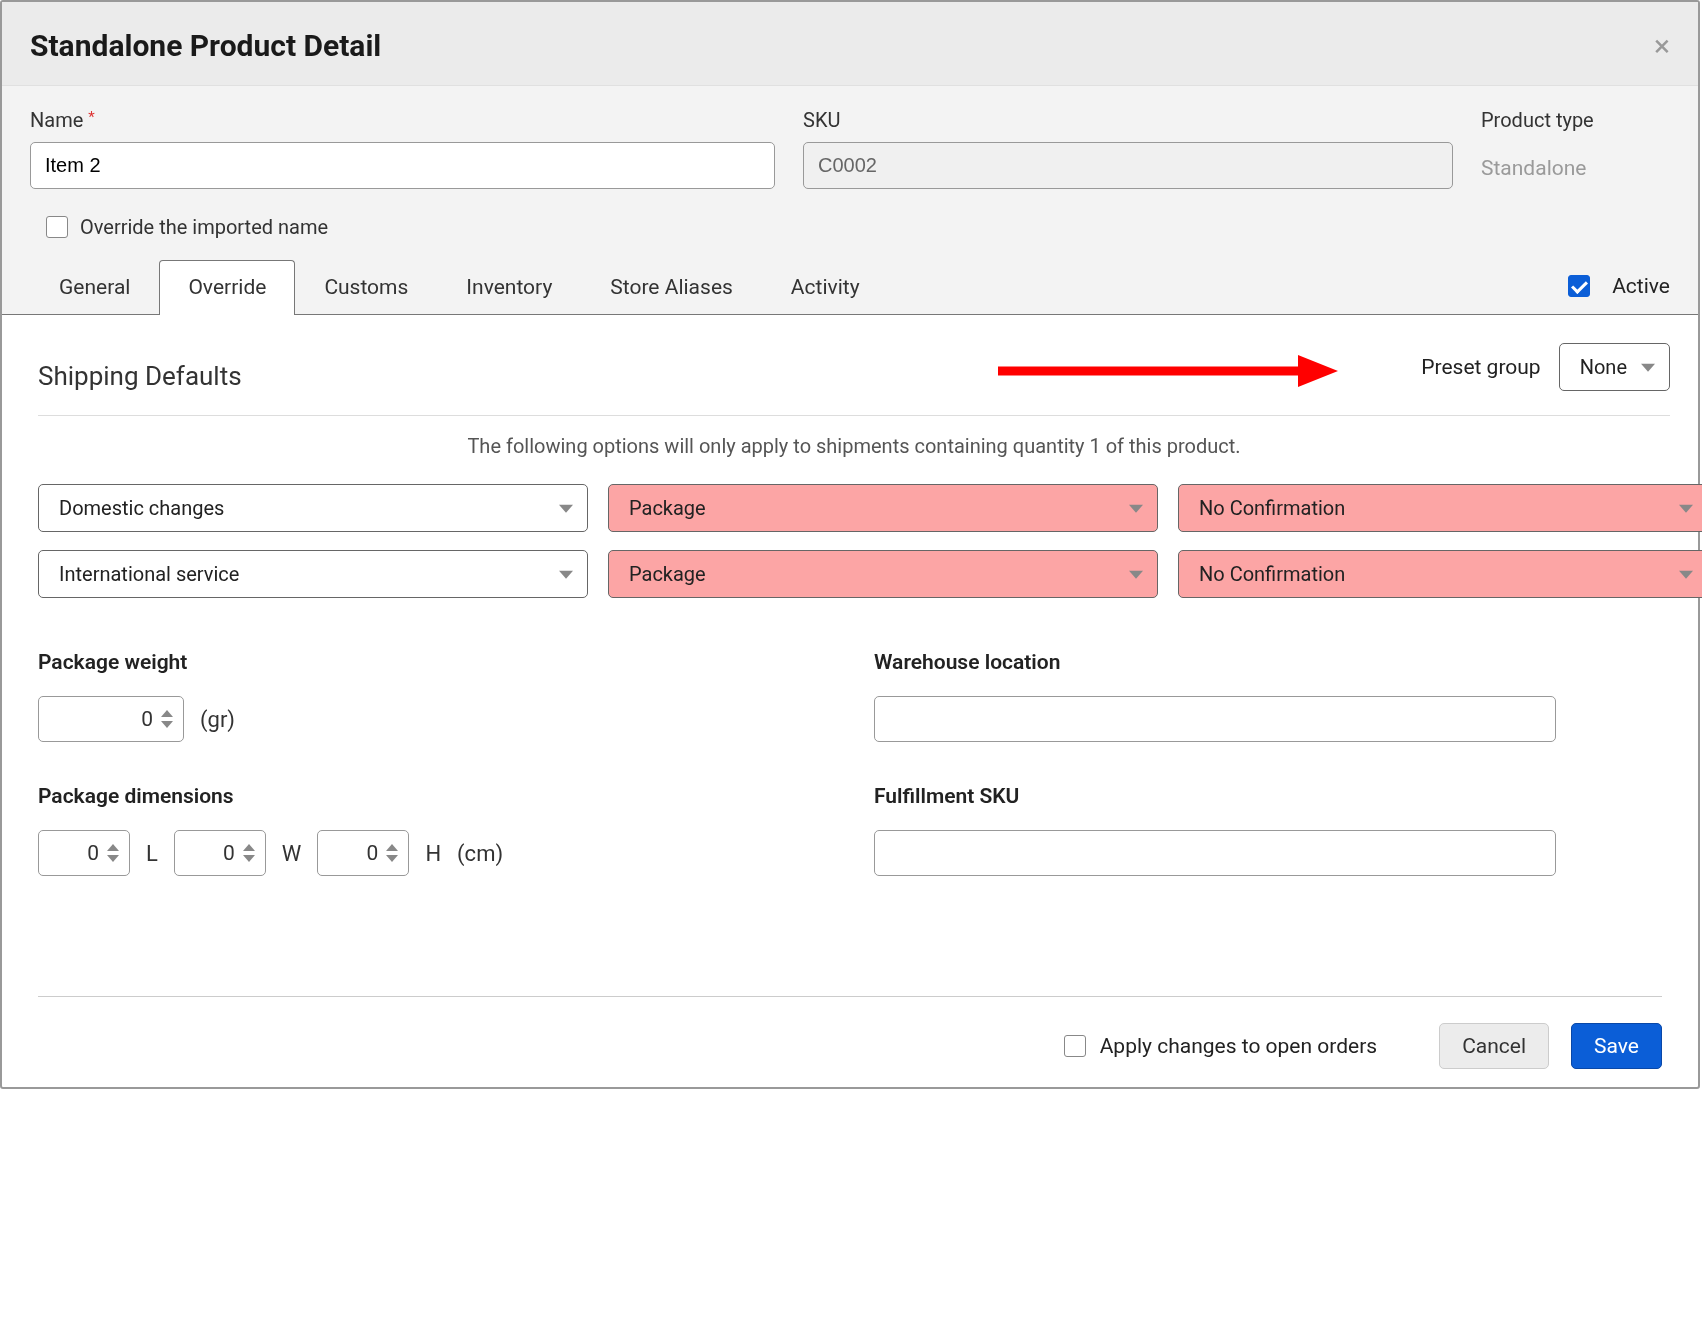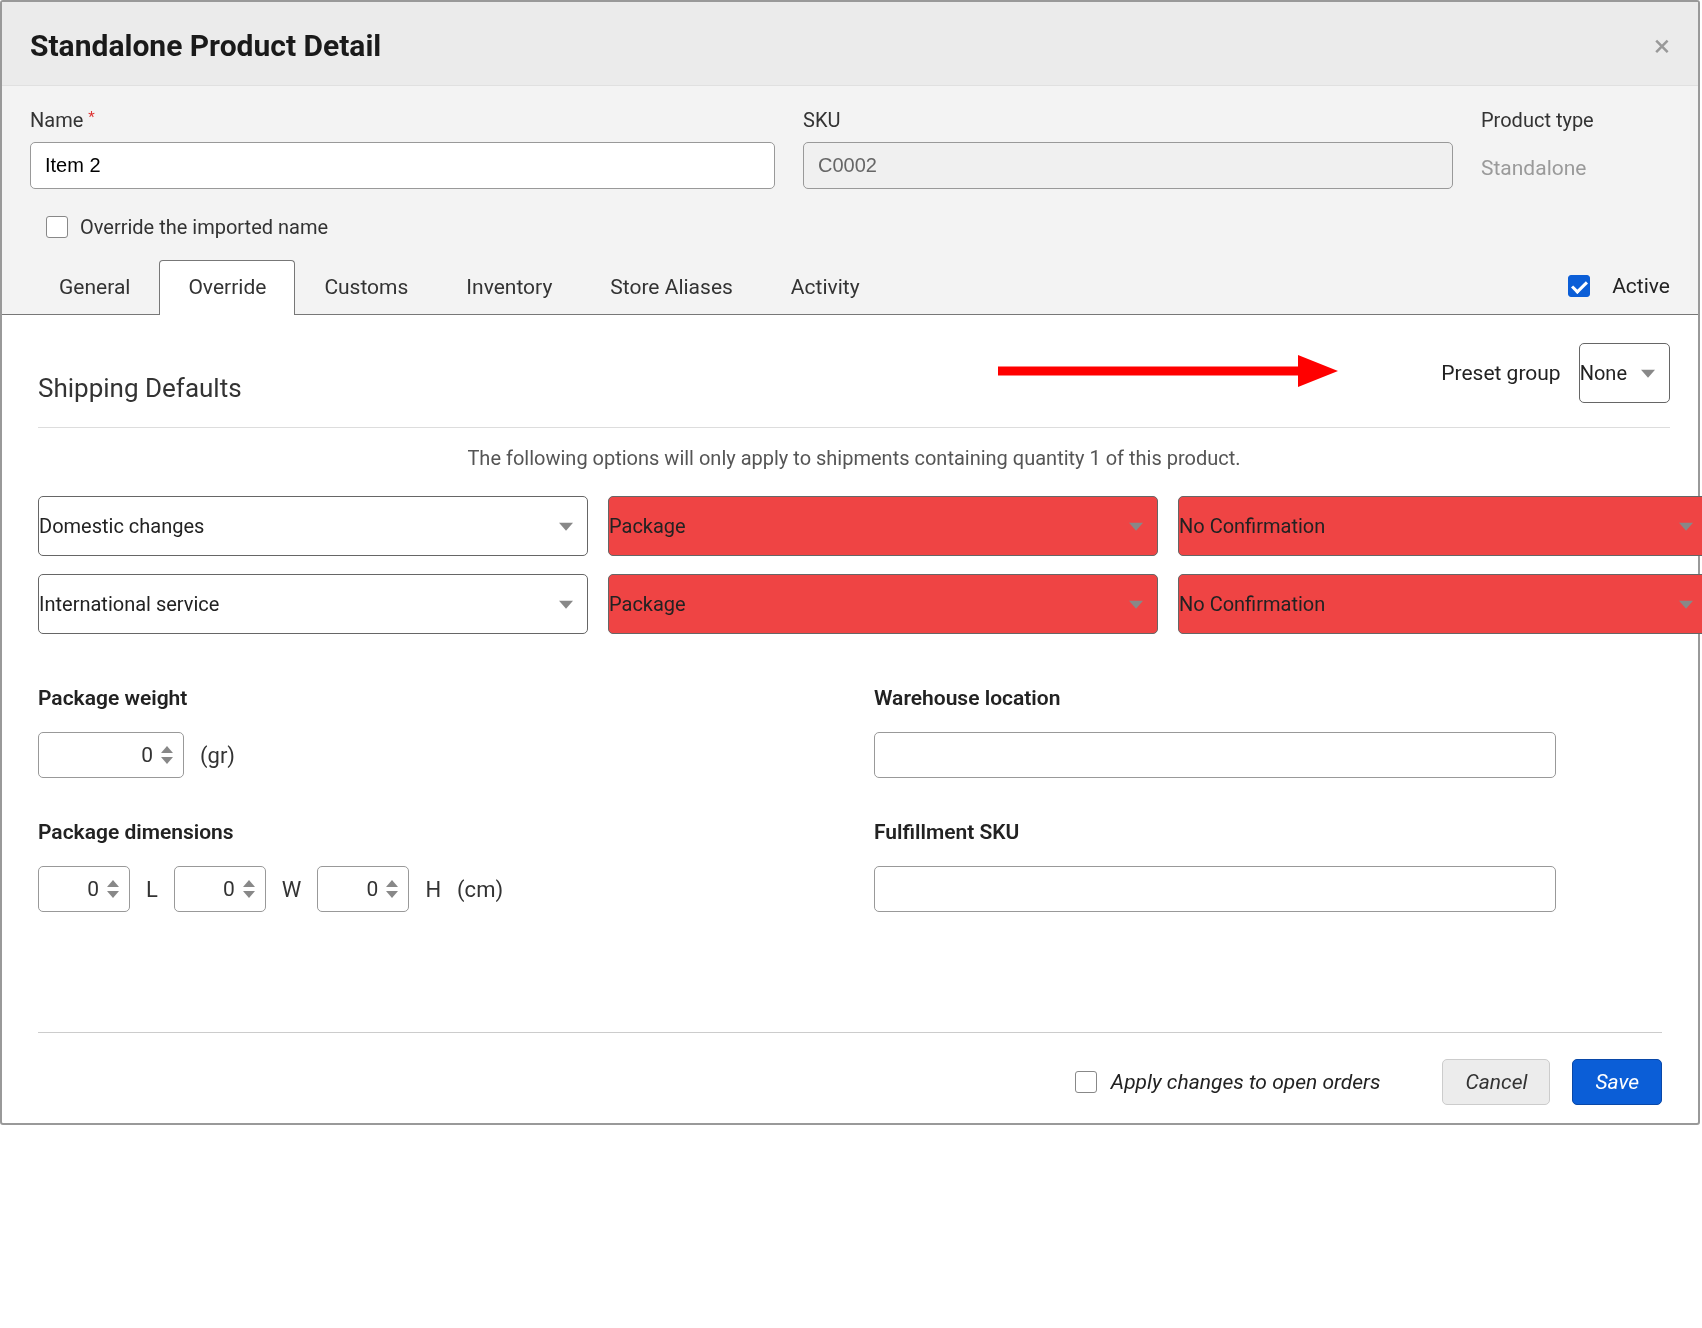--- a/index.html
+++ b/index.html
@@ -135,43 +135,43 @@
     align-items: flex-end;
     border-bottom: 1px solid #ddd;
     padding-bottom: 24px;
     margin-bottom: 18px;
     position: relative;
   }
   .section-title { font-size: 26px; color: #333; }
 
   .preset-wrap { display: flex; align-items: center; gap: 18px; font-size: 21px; }
   .dropdown {
-    height: 60px;
+    height: 48px;
     border: 1px solid #666;
     border-radius: 5px;
     background: #fff;
-    padding: 0 42px 0 0;
+    padding: 0 42px 0 20px;
     font-size: 20px;
     display: inline-flex;
     align-items: center;
     position: relative;
     cursor: pointer;
     min-width: 0;
   }
   .dropdown .caret {
     position: absolute;
     right: 14px;
     top: 50%;
     transform: translateY(-40%);
     width: 0; height: 0;
     border-left: 7px solid transparent;
     border-right: 7px solid transparent;
     border-top: 8px solid #888;
   }
-  .dropdown.gray { background: #ef4444; }
+  .dropdown.gray { background: #fca5a5; }
 
   .hint { font-size: 20px; color: #555; margin-bottom: 26px; text-align: center; }
 
   .svc-grid {
     display: grid;
     grid-template-columns: 550px 550px 530px;
     column-gap: 20px;
     row-gap: 18px;
     margin-bottom: 52px;
   }
@@ -233,21 +233,20 @@
 
   
   .footer {
     border-top: 1px solid #ccc;
     margin: 0 36px;
     padding: 26px 0 18px 0;
     display: flex;
     justify-content: flex-end;
     align-items: center;
     gap: 22px;
-    font-style: italic;
   }
   .apply-wrap { display: flex; align-items: center; gap: 14px; font-size: 21px; margin-right: 40px; }
   .btn {
     height: 46px;
     padding: 0 22px;
     border-radius: 5px;
     font-size: 21px;
     display: inline-flex;
     align-items: center;
     cursor: pointer;

